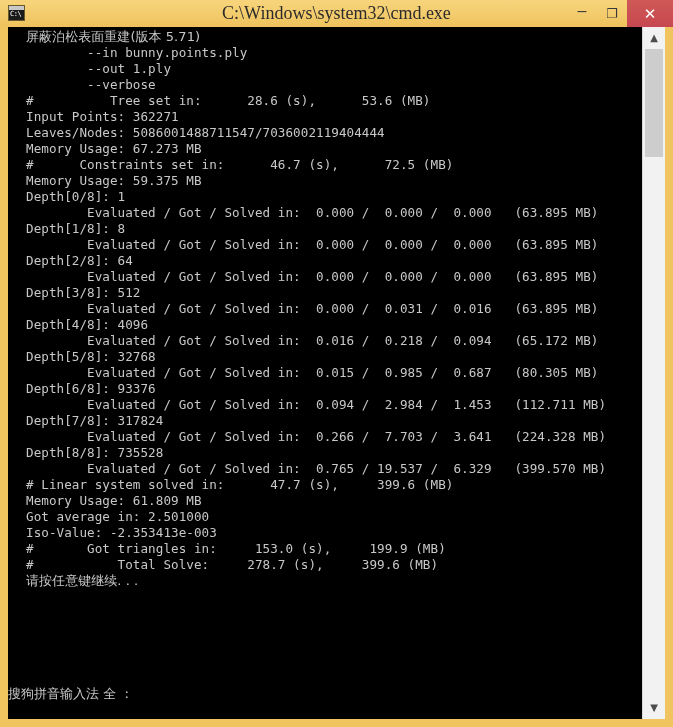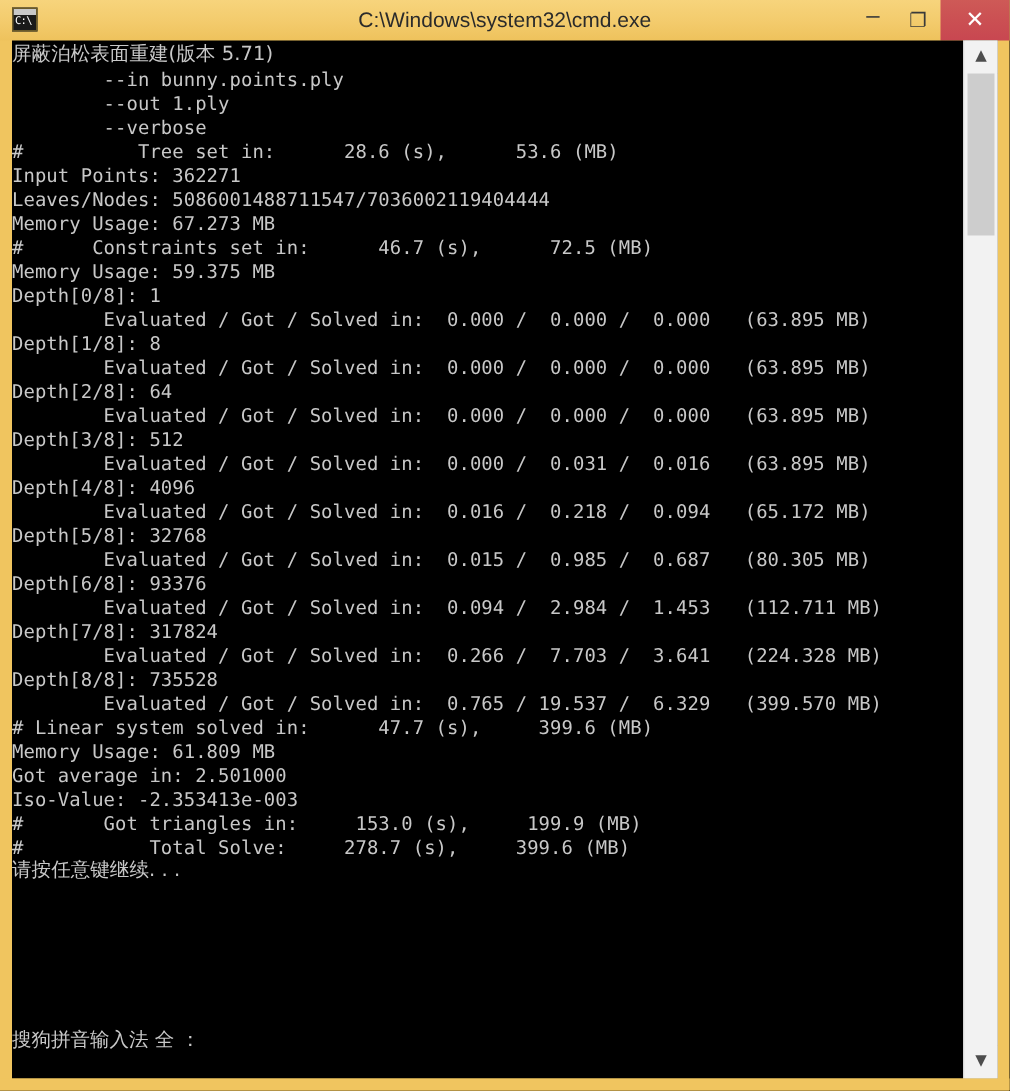--- a/index.html
+++ b/index.html
@@ -58,22 +58,22 @@
     color: #ffffff;
     letter-spacing: -0.5px;
   }
   #title-text {
     position: absolute;
     left: 0; top: 0;
     width: 673px;
     height: 27px;
     line-height: 27px;
     text-align: center;
-    font-family: Liberation Sans, sans-serif;
-    font-size: 14px;
+    font-family: Liberation Serif, serif;
+    font-size: 18px;
     color: #2b2b2b;
     white-space: nowrap;
   }
 
   
   .winbtn {
     position: absolute;
     top: 0;
     height: 27px;
     cursor: default;
@@ -118,20 +118,21 @@
     font-family: "DejaVu Sans Mono", monospace;
     font-size: 12.6px;
     line-height: 16px;
     white-space: pre;
     letter-spacing: 0.05px;
   }
   #console-text .ln {
     height: 16px;
     white-space: pre;
     display: block;
+    padding-left: 18px;
   }
   #console-text .cjk {
     font-family: "DejaVu Sans", sans-serif;
     font-size: 13px;
   }
 
   
   #ime-line {
     position: absolute;
     left: 0px;

